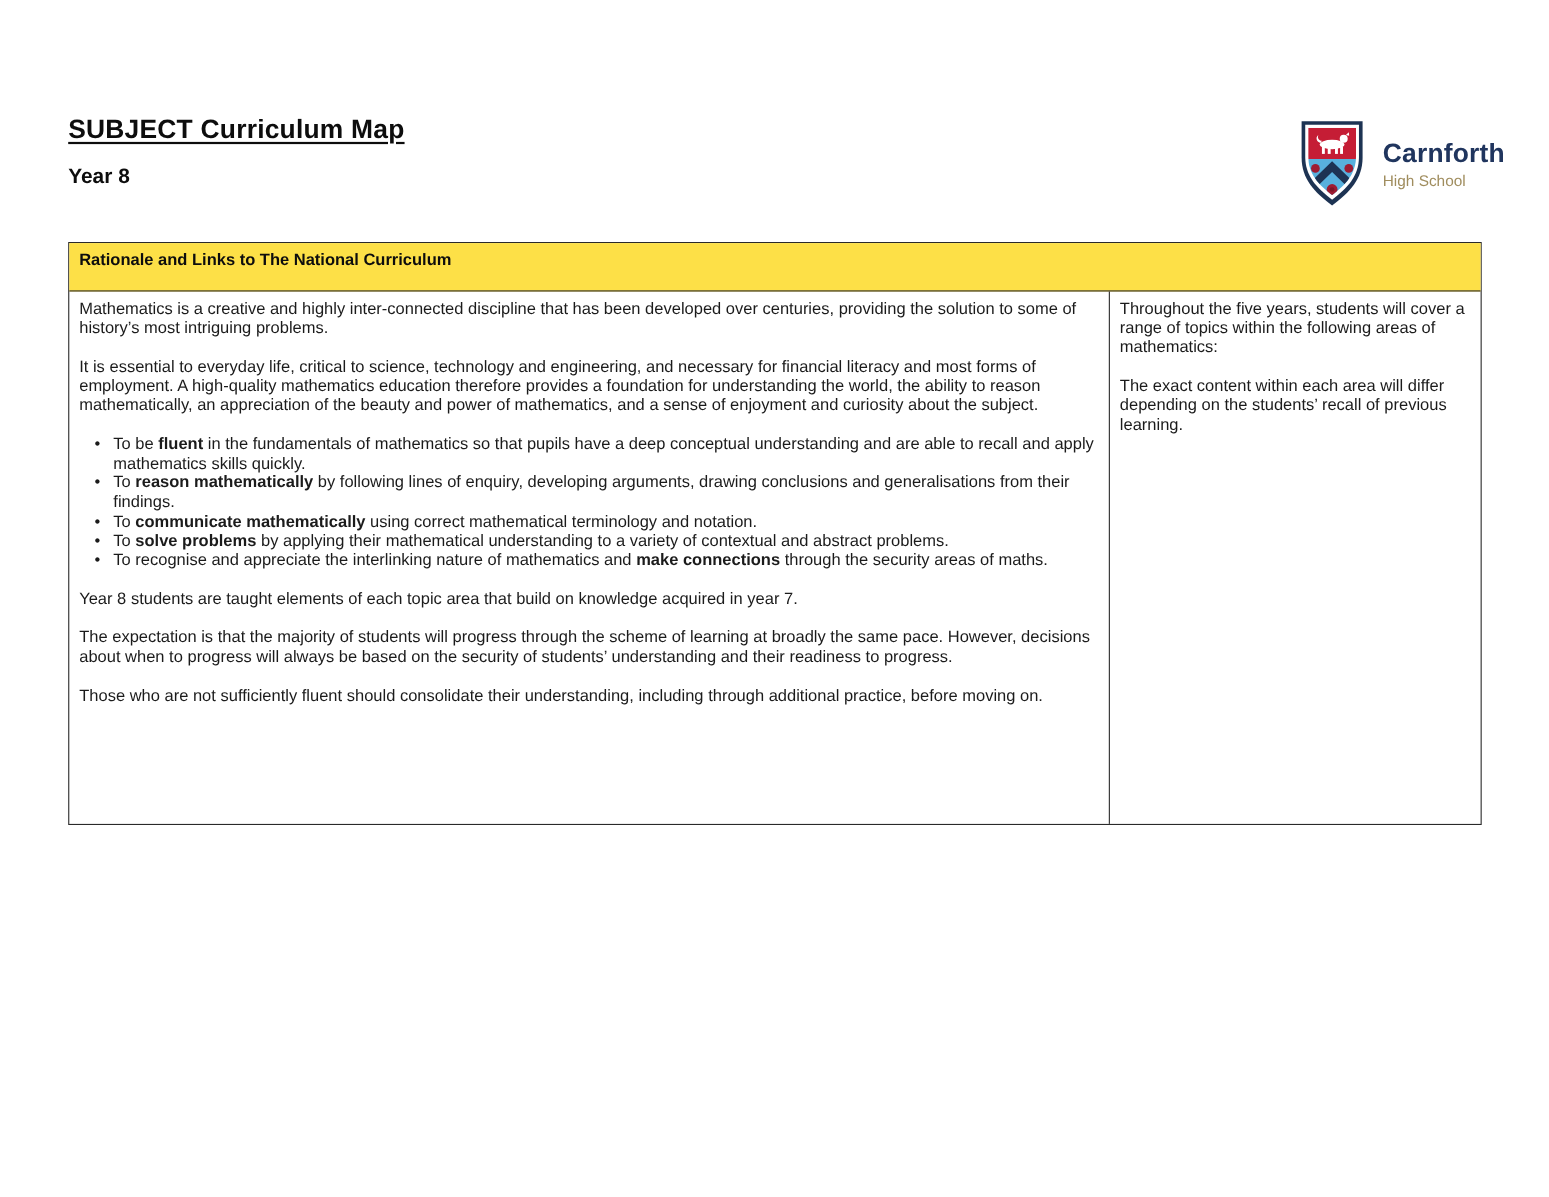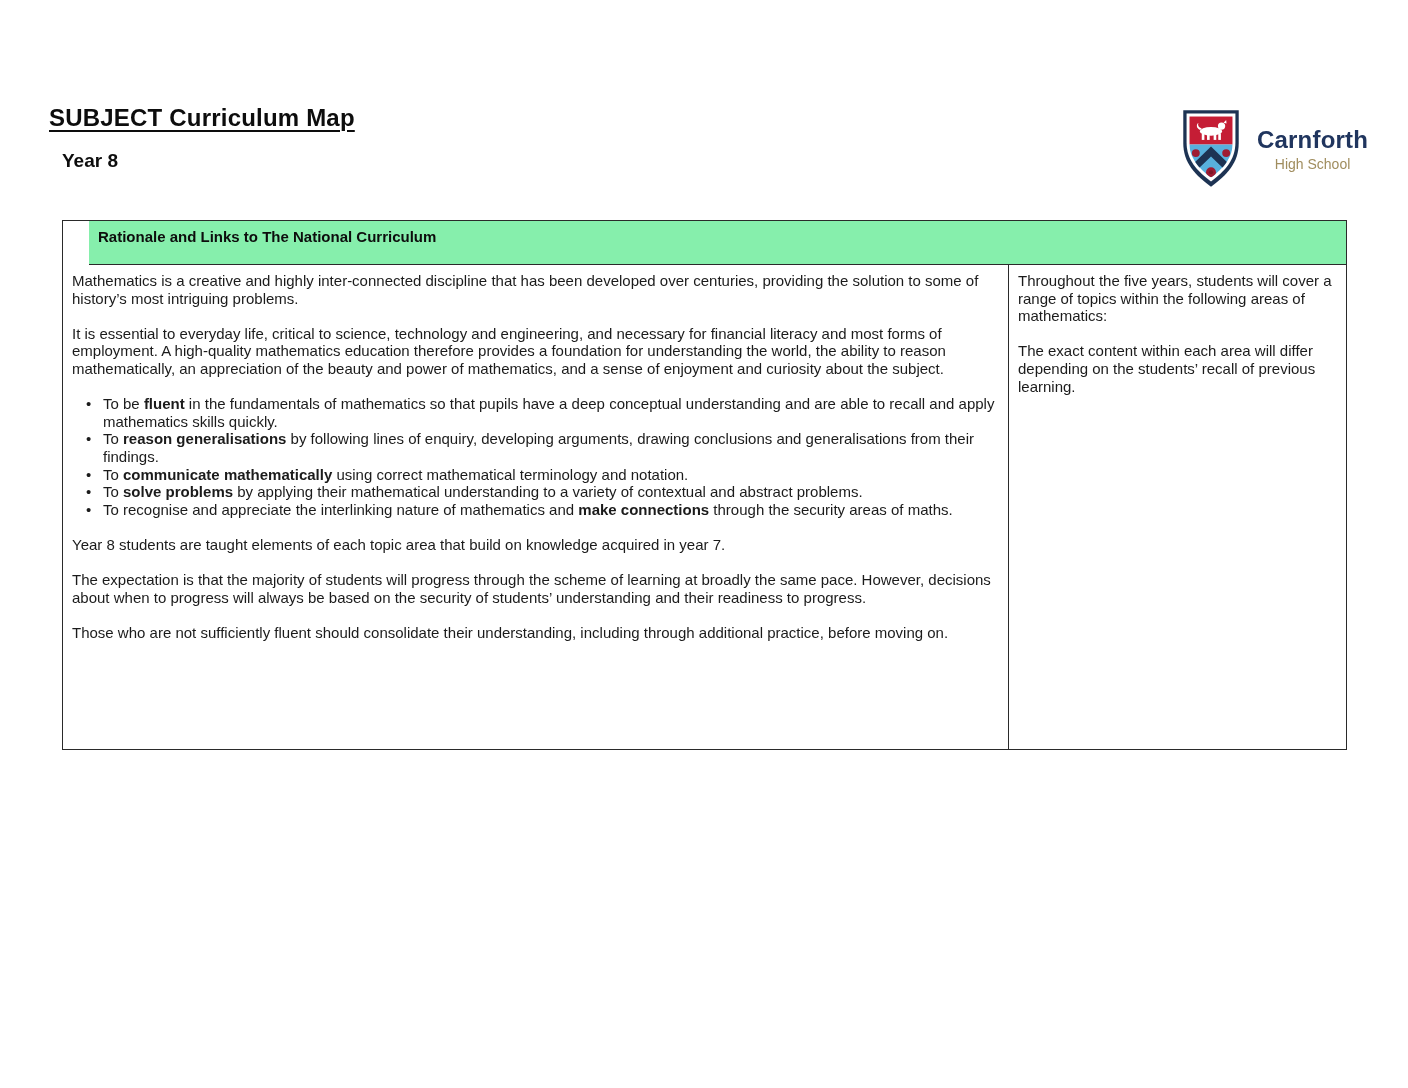--- a/index.html
+++ b/index.html
@@ -7,39 +7,39 @@
   body {
     width: 1408px; height: 1088px;
     background: #ffffff;
     font-family: "Liberation Sans", sans-serif;
     color: #1b1b1b;
     position: relative;
     overflow: hidden;
   }
 
   .doc-title {
-    position: absolute; left: 49px; top: 104px;
+    position: absolute; left: 62px; top: 104px;
     font-size: 24px; font-weight: bold; color: #0d0d0d;
     text-decoration: underline;
     text-decoration-thickness: 2px;
     text-underline-offset: 4px;
     letter-spacing: 0.2px;
   }
   .doc-subtitle {
     position: absolute; left: 62px; top: 150px;
     font-size: 19px; font-weight: bold; color: #0d0d0d;
   }
 
   .logo {
     position: absolute; left: 1178px; top: 106px;
     display: flex; align-items: center; gap: 13px;
   }
   .logo-text { display: flex; flex-direction: column; }
   .logo-name { font-size: 24px; font-weight: bold; color: #20355e; letter-spacing: 0.2px; }
-  .logo-type { font-size: 14px; color: #a08d5e; margin-top: 2px; text-align: center; }
+  .logo-type { font-size: 14px; color: #a08d5e; margin-top: 2px; }
 
   .rationale-table {
     position: absolute; left: 62px; top: 220px;
     width: 1285px;
     border: 1px solid #2a2a2a;
     background: #fff;
   }
   .table-header {
     height: 44px;
     padding: 7px 9px;
@@ -120,28 +120,28 @@
       <circle cx="50" cy="100" r="3.2" fill="#7d1527"></circle>
     </g>
   </svg>
   <div class="logo-text">
     <span class="logo-name">Carnforth</span>
     <span class="logo-type">High School</span>
   </div>
 </div>
 
 <div class="rationale-table">
-  <div class="table-header" style="background: #86efac; margin-left: 26px;">Rationale and Links to The National Curriculum</div>
+  <div class="table-header" style="background: #fde047;">Rationale and Links to The National Curriculum</div>
   <div class="table-body">
     <div class="cell cell-left">
       <p><span>Mathematics is a creative and highly inter-connected discipline that has been developed over centuries, providing the solution to some of history’s most intriguing problems.</span></p>
       <p><span>It is essential to everyday life, critical to science, technology and engineering, and necessary for financial literacy and most forms of employment. A high-quality mathematics education therefore provides a foundation for understanding the world, the ability to reason mathematically, an appreciation of the beauty and power of mathematics, and a sense of enjoyment and curiosity about the subject.</span></p>
       <ul class="bullets">
           <li><span>To be </span><strong>fluent</strong><span> in the fundamentals of mathematics so that pupils have a deep conceptual understanding and are able to recall and apply mathematics skills quickly.</span></li>
-          <li><span>To </span><strong>reason generalisations</strong><span> by following lines of enquiry, developing arguments, drawing conclusions and generalisations from their findings.</span></li>
+          <li><span>To </span><strong>reason mathematically</strong><span> by following lines of enquiry, developing arguments, drawing conclusions and generalisations from their findings.</span></li>
           <li><span>To </span><strong>communicate mathematically</strong><span> using correct mathematical terminology and notation.</span></li>
           <li><span>To </span><strong>solve problems</strong><span> by applying their mathematical understanding to a variety of contextual and abstract problems.</span></li>
           <li><span>To recognise and appreciate the interlinking nature of mathematics and </span><strong>make connections</strong><span> through the security areas of maths.</span></li>
         </ul>
       <p><span>Year 8 students are taught elements of each topic area that build on knowledge acquired in year 7.</span></p>
       <p><span>The expectation is that the majority of students will progress through the scheme of learning at broadly the same pace. However, decisions about when to progress will always be based on the security of students’ understanding and their readiness to progress.</span></p>
       <p><span>Those who are not sufficiently fluent should consolidate their understanding, including through additional practice, before moving on.</span></p>
     </div>
     <div class="cell cell-right">
       <p>Throughout the five years, students will cover a range of topics within the following areas of mathematics:</p>

